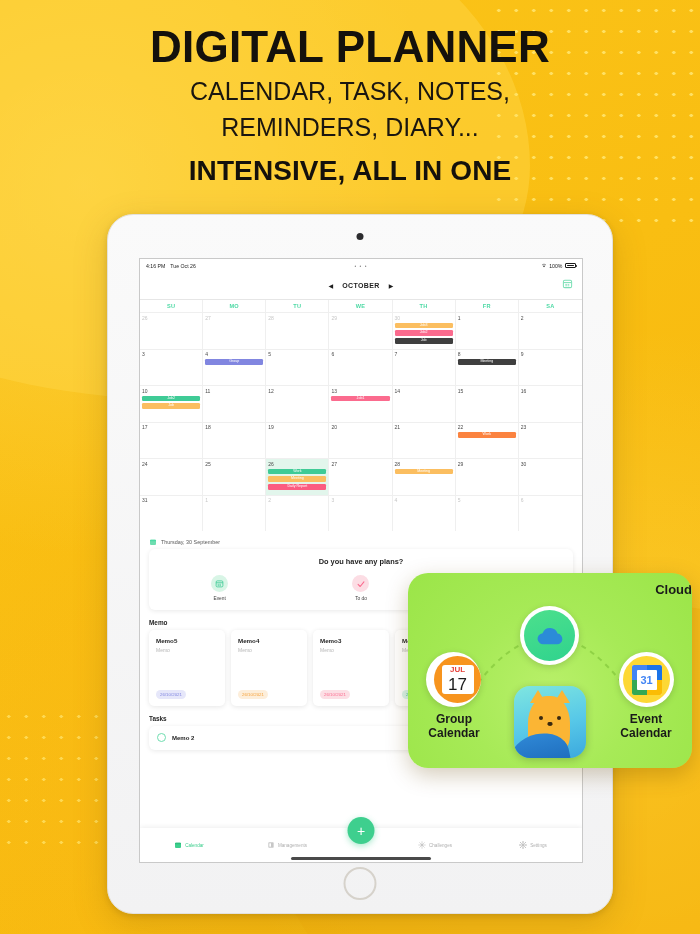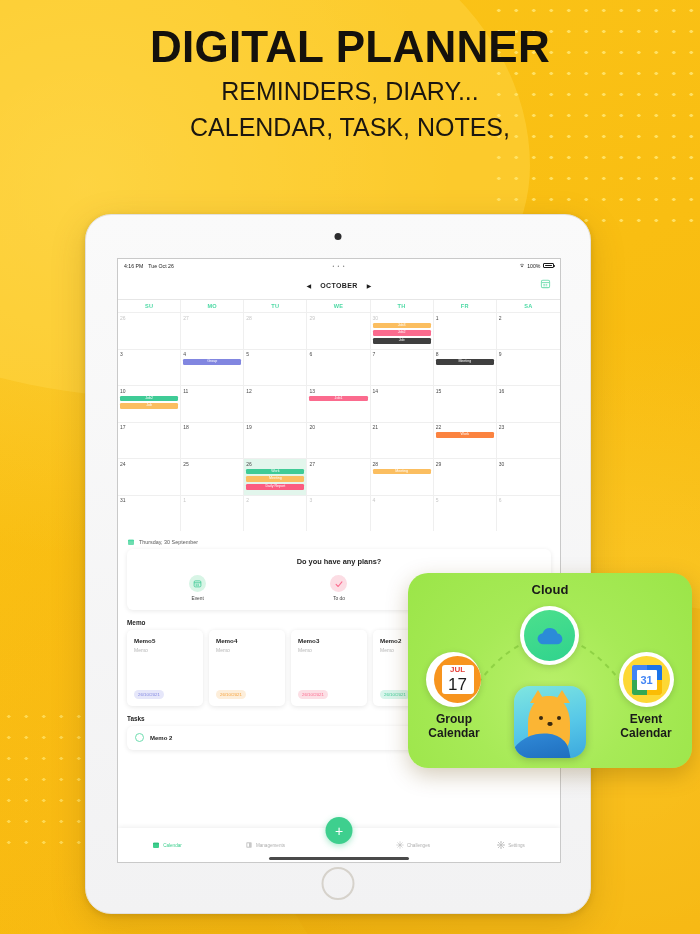--- a/index.html
+++ b/index.html
@@ -59,21 +59,21 @@
     font-size: 25px; font-weight: 400; color: #1A1610;
     line-height: 1.22; margin-top: 5px;
   }
   .h-third {
     font-size: 28px; font-weight: 700; color: #14110C;
     margin-top: 13px; letter-spacing: .1px;
   }
 
   
   .tablet {
-    position: absolute; left: 85px; top: 214px;
+    position: absolute; left: 107px; top: 214px;
     width: 506px; height: 700px;
     background: linear-gradient(180deg,#FAFAFA 0%, #F2F2F3 100%);
     border-radius: 26px;
     box-shadow: 0 10px 34px rgba(120,80,0,.22), 0 2px 6px rgba(0,0,0,.12);
     border: 1px solid #E3E1DE;
     z-index: 4;
   }
   .cam {
     position: absolute; top: 18px; left: 50%; transform: translateX(-50%);
     width: 7px; height: 7px; border-radius: 50%;
@@ -211,21 +211,21 @@
 
   
   .cloud-card {
     position: absolute; left: 408px; top: 573px;
     width: 284px; height: 195px; border-radius: 20px;
     background: radial-gradient(circle at 50% 62%, #B9F06A 0%, #A7EA57 45%, #9BE548 100%);
     box-shadow: 0 7px 22px rgba(100,70,0,.28);
     z-index: 7; overflow: hidden;
   }
   .cloud-title {
-    text-align: center; font-size: 13px; font-weight: 700;
+    text-align: right; font-size: 13px; font-weight: 700;
     color: #1A1A1A; margin-top: 9px;
   }
   .cc-node {
     position: absolute; border-radius: 50%;
     background: #FFF; display: flex; align-items: center; justify-content: center;
     box-shadow: 0 2px 7px rgba(0,0,0,.15);
   }
   .cc-cloud { width: 59px; height: 59px; left: 112px; top: 33px; }
   .cc-cloud-inner {
     width: 51px; height: 51px; border-radius: 50%;
@@ -294,22 +294,23 @@
 </head>
 <body>
 
 <div class="bg"></div>
 <div class="bg-swoosh"></div>
 <div class="dots"></div>
 <div class="dots-2"></div>
 
 <div class="headline">
   <div class="h-main">DIGITAL PLANNER</div>
+  <div class="h-sub">CALENDAR, TASK, NOTES,</div>
   <div class="h-sub">REMINDERS, DIARY...</div>
-  <div class="h-sub">CALENDAR, TASK, NOTES,</div>
+  <div class="h-third">INTENSIVE, ALL IN ONE</div>
 </div>
 
 <div class="tablet">
   <div class="cam"></div>
   <div class="home-btn"></div>
 
   <div class="screen">
 
     <div class="statusbar">
       <div class="sb-left">

